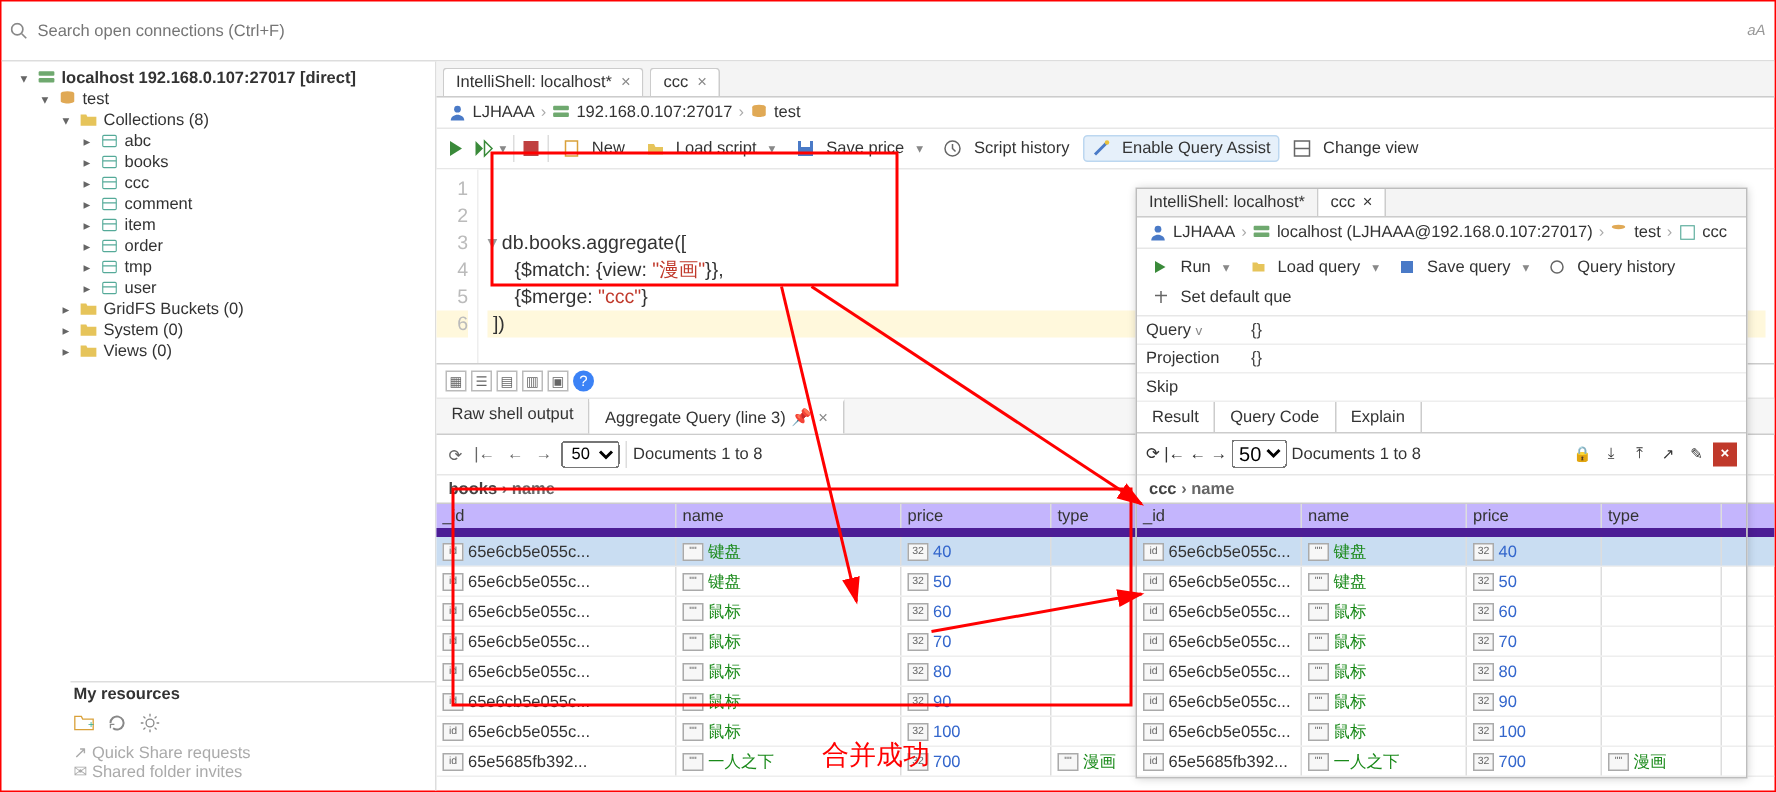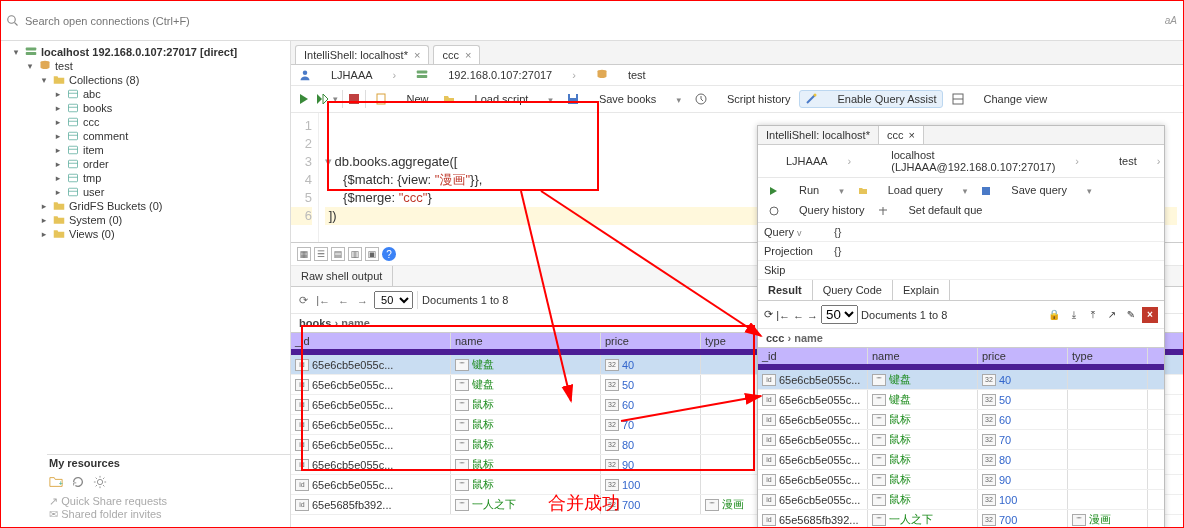--- a/index.html
+++ b/index.html
@@ -17,25 +17,25 @@
 .lv1{padding-left:6px}.lv2{padding-left:20px}.lv3{padding-left:34px}.lv4{padding-left:48px}
 .bold{font-weight:bold}
 .myres { border-top:1px solid #ddd; padding:2px; font-size:11px;margin-left:46px;}
 .myres .title{font-weight:bold; margin-bottom:6px;}
 .small-ic{width:14px;height:14px;display:inline-block;vertical-align:middle}
 .muted{color:#aaa}
 .main { flex:1; position:relative; }
 .tabs { height:24px; border-bottom:1px solid #ccc; display:flex; align-items:flex-end; background:#f4f4f4;}
 .tab { display:flex; align-items:center; gap:6px; padding:3px 8px; border:1px solid #ccc; border-bottom:none; background:#fff; font-size:11px; border-radius:3px 3px 0 0; margin-left:4px;}
 .tab .x{color:#888;cursor:pointer}
-.crumbs { display:flex; align-items:center; gap:20px; padding:4px 8px; border-bottom:1px solid #e7e7e7; font-size:11px;}
+.crumbs { display:flex; align-items:center; gap:4px; padding:4px 8px; border-bottom:1px solid #e7e7e7; font-size:11px;}
 .crumbs .sep{color:#aaa}
 .crumb-ic{width:12px;height:12px}
 .toolbar{display:flex;align-items:center;gap:4px;padding:4px 6px;border-bottom:1px solid #e7e7e7;flex-wrap:wrap}
-.tbtn{display:flex;align-items:flex-end;gap:20px;padding:2px 5px;border-radius:3px;cursor:pointer}
+.tbtn{display:flex;align-items:center;gap:8px;padding:2px 5px;border-radius:3px;cursor:pointer}
 .tbtn.active{background:#e6f0fa;border:1px solid #bcd7f0}
 .vbar{width:1px;height:18px;background:#ddd}
 .editor{position:relative;height:130px;border-bottom:1px solid #ccc;display:flex;font-family:Consolas,monospace;font-size:13px}
 .gutter{width:28px;background:#fff;border-right:1px solid #eee;color:#bbb;text-align:right;padding:4px 6px 0 0;line-height:18px}
 .code{flex:1;padding:4px 6px;line-height:18px;white-space:pre}
 .code .str{color:#c0392b}
 .hl-line{background:#fff8dc}
 .toggle{color:#999;margin-right:3px}
 .ed-status{display:flex;gap:3px;padding:4px 6px;border-bottom:1px solid #e7e7e7}
 .ed-status .sq{width:14px;height:14px;border:1px solid #bbb;display:inline-flex;align-items:center;justify-content:center;font-size:9px;color:#666}
@@ -62,21 +62,21 @@
 .overlay{position:absolute;right:18px;top:84px;width:408px;background:#fff;border:1px solid #bdbdbd;box-shadow:0 0 6px rgba(0,0,0,.2);z-index:5}
 .overlay .tabs2{display:flex;background:#f4f4f4;border-bottom:1px solid #ccc}
 .overlay .tab2{display:flex;align-items:center;gap:5px;padding:3px 8px;border-right:1px solid #ccc;background:#fff;font-size:11px}
 .overlay .inactive{background:#f4f4f4}
 .overlay .crumbs{border-bottom:1px solid #e7e7e7}
 .formrow{display:flex;align-items:flex-end;border-bottom:1px solid #eee;font-size:11px}
 .formrow .lbl{width:70px;padding:3px 6px}
 .formrow .val{flex:1;padding:3px 6px;color:#444}
 .subtabs3{display:flex;border-bottom:1px solid #ccc;font-size:11px}
 .subtabs3 .st{padding:4px 10px;border-right:1px solid #ccc}
-.subtabs3 .st.active{background:#fff;font-weight:bold}
+.subtabs3 .st.active{background:#fff;font-weight:normal}
 .pager2{display:flex;align-items:center;gap:3px;padding:4px 6px;border-bottom:1px solid #e7e7e7}
 .ico-btn{width:16px;height:16px;display:inline-flex;align-items:center;justify-content:center;font-size:10px}
 .ico-red{background:#c0392b;color:#fff;font-weight:bold}
 .grid2 .hrow,.grid2 .row{display:grid;grid-template-columns:110px 110px 90px 80px}
 .annot{position:absolute;pointer-events:none;z-index:10}
 .redbox{border:2px solid red;position:absolute}
 .redtext{position:absolute;color:red;font-size:18px;font-family:"Microsoft YaHei",sans-serif}
 svg.arrow-svg{position:absolute;overflow:visible}
 .dd{font-size:9px;color:#888}
 </style>
@@ -286,21 +286,21 @@
             <path d="M1 3h4l1 2h5v5H1z" fill="#e6c45a"></path>
           </svg>
           <span>Load script</span>
           <span class="dd">▾</span>
         </div>
       <div class="tbtn">
           <svg width="12" height="12">
             <rect x="1" y="1" width="10" height="10" fill="#4a7ac7"></rect>
             <rect x="3" y="1" width="6" height="4" fill="#fff"></rect>
           </svg>
-          <span>Save books</span>
+          <span>Save price</span>
           <span class="dd">▾</span>
         </div>
       <div class="tbtn">
           <svg width="12" height="12">
             <circle cx="6" cy="6" r="5" fill="none" stroke="#666"></circle>
             <path d="M6 3v3l2 2" stroke="#666" fill="none"></path>
           </svg>
           <span>Script history</span>
         </div>
       <div class="tbtn active">
@@ -335,20 +335,21 @@
       <span class="sq">▦</span>
       <span class="sq">☰</span>
       <span class="sq">▤</span>
       <span class="sq">▥</span>
       <span class="sq">▣</span>
       <span class="qhelp">?</span>
     </div>
 
     <div class="subtabs">
       <div class="subtab">Raw shell output</div>
+      <div class="subtab active"><span>Aggregate Query (line 3)</span><span class="pin">📌</span><span class="x" style="margin-left:4px;color:#888">×</span></div>
     </div>
 
     <div class="pager">
       <span class="nav">⟳</span>
       <span class="nav">|←</span>
       <span class="nav">←</span>
       <span class="nav">→</span>
       <select><option>50</option></select>
       <span class="vbar"></span>
       <span>Documents 1 to 8</span>

